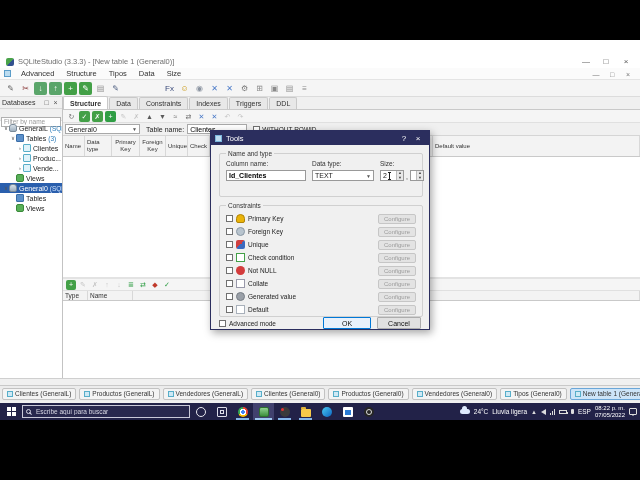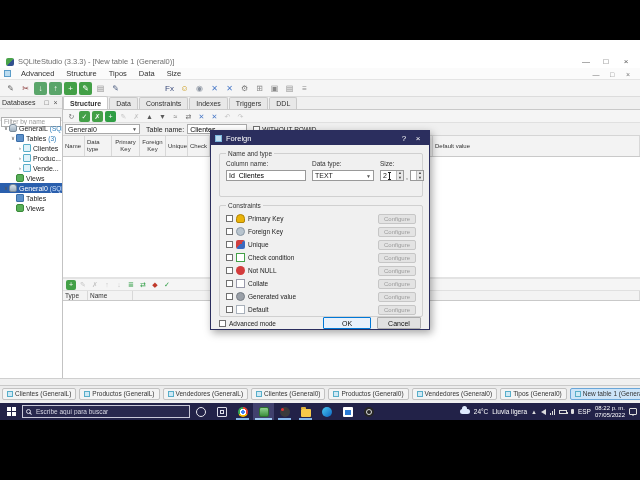--- a/index.html
+++ b/index.html
@@ -503,29 +503,29 @@
 
       <div class="mtab active">
         <span class="table-mini"></span>
         <span class="mtab-label">New table 1 (General0)</span>
       </div>
     </div>
 
   <div class="dialog">
     <div class="dlg-title">
       <span class="dlg-ico"></span>
-      <span class="dlg-title-text">Foreign</span>
+      <span class="dlg-title-text">Tools</span>
       <span class="dlg-btn">?</span>
       <span class="dlg-btn">×</span>
     </div>
 
     <div class="group g1">
       <span class="group-label">Name and type</span>
       <span class="fld-label" style="left:6px;top:6px;">Column name:</span>
-      <input class="fld-input" style="left: 6px; top: 16px; width: 80px;" value="Id_Clientes">
+      <input class="fld-input" style="left: 6px; top: 16px; width: 80px; font-weight: bold;" value="Id_Clientes">
       <span class="fld-label" style="left:92px;top:6px;">Data type:</span>
       <div class="combo" style="left:92px;top:16px;width:62px;">
         <span>TEXT</span>
         <span class="combo-arrow">▼</span>
       </div>
       <span class="fld-label" style="left:160px;top:6px;">Size:</span>
       <div class="spin" style="left:160px;top:16px;width:24px;">
         <span class="spin-val">
             <span>2</span>
             <span class="ibeam"></span>

